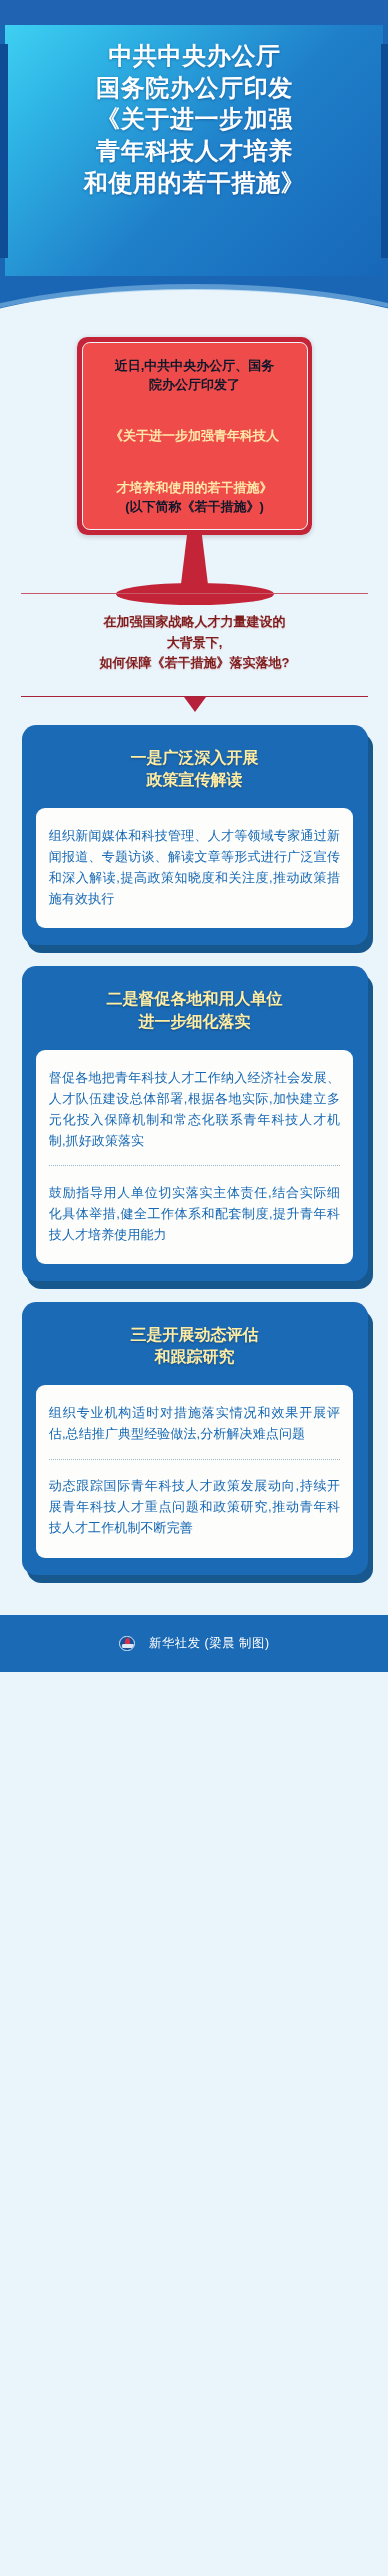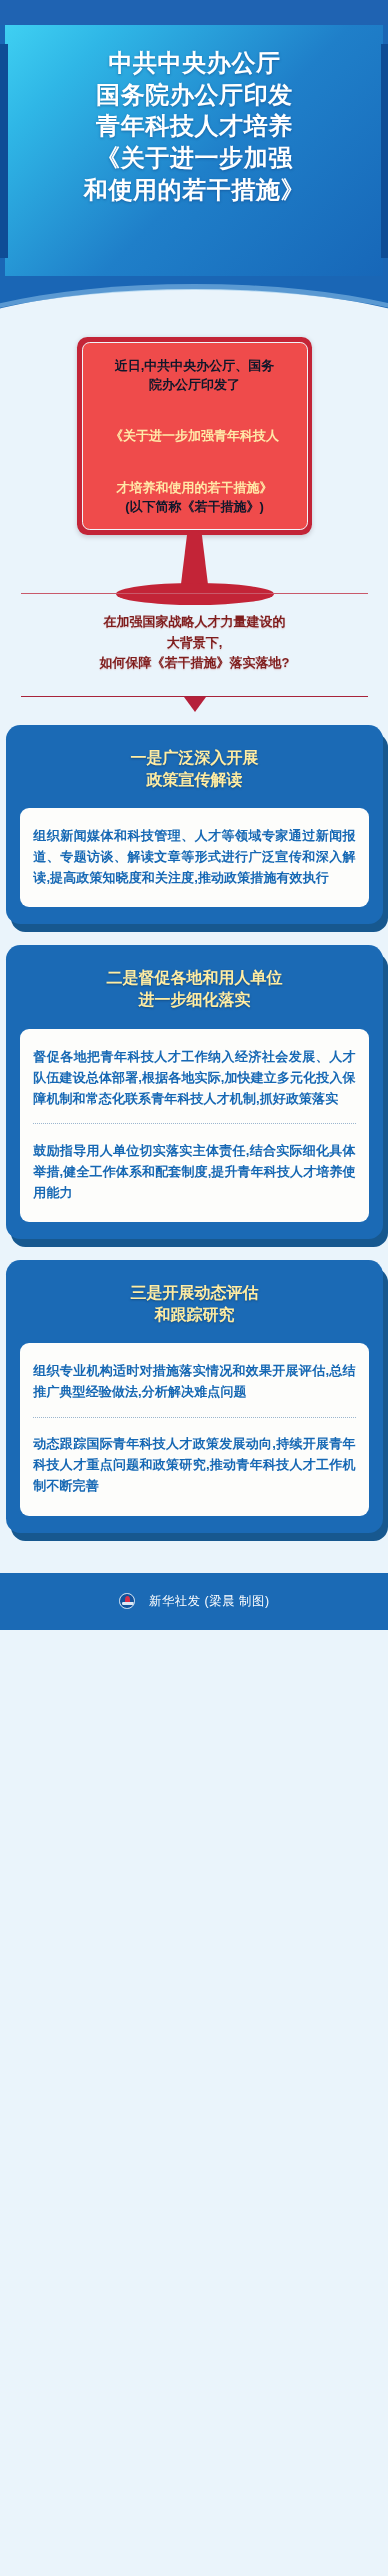--- a/index.html
+++ b/index.html
@@ -44,21 +44,20 @@
   .hero-title {
     position:absolute;
     left:0; top:40px; width:389px;
     text-align:center;
     color:#ffffff;
     font-size:24px;
     font-weight:bold;
     line-height:1.32;
     letter-spacing:0.6px;
     text-shadow:0 1.3px 2.6px rgba(8,50,110,0.45);
-    margin-top:7px;
   }
   .hero-title div { white-space:nowrap; }
   
   .hero-skirt {
     position:absolute;
     left:0; top:276px; width:389px; height:52px;
     background:#1a66b5;
   }
   .hero-skirt:before {
     content:"";
@@ -150,21 +149,21 @@
     position:absolute; left:50%; top:5.8px; margin-left:-11px;
     width:0; height:0;
     border-left:11px solid transparent;
     border-right:11px solid transparent;
     border-top:15.6px solid #b5203a;
   }
 
   
   .section {
     position:relative;
-    width:377px;
+    width:346px;
     margin:0 auto 21px;
   }
   .sec-shadow {
     position:absolute;
     left:5.2px; top:7.8px; right:-5.2px; bottom:-7.8px;
     background:#17588f;
     border-radius:14.3px;
   }
   .sec-body {
     position:relative;
@@ -183,21 +182,21 @@
   }
   .sec-head div { white-space:nowrap; }
   .sec-card {
     background:#fdfdfb;
     border-radius:9px;
     padding:17px 13px 19.4px;
   }
   .para {
     color:#1668b4;
     font-size:13px;
-    font-weight:bold;
+    font-weight:normal;
     line-height:1.62;
     text-align:justify;
     letter-spacing:0.1px;
   }
   .dotted {
     border:0;
     border-top:1.3px dotted #9bb6cf;
     margin:14.3px 0 15.6px;
   }
 
@@ -251,22 +250,22 @@
 <div id="page">
 
   <div class="hero">
     <div class="hero-topbar"></div>
     <div class="hero-panel"></div>
     <div class="hero-bracket-l"></div>
     <div class="hero-bracket-r"></div>
     <div class="hero-title">
       <div>中共中央办公厅</div>
       <div>国务院办公厅印发</div>
+      <div>《关于进一步加强</div>
       <div>青年科技人才培养</div>
-      <div>《关于进一步加强</div>
       <div>和使用的若干措施》</div>
     </div>
     <div class="hero-skirt"></div>
   </div>
 
   <div class="lead-wrap">
     <div class="lead-card">
       <div class="lead-inner">
         <div class="lead-line w">近日,中共中央办公厅、国务</div>
         <div class="lead-line w">院办公厅印发了</div>

